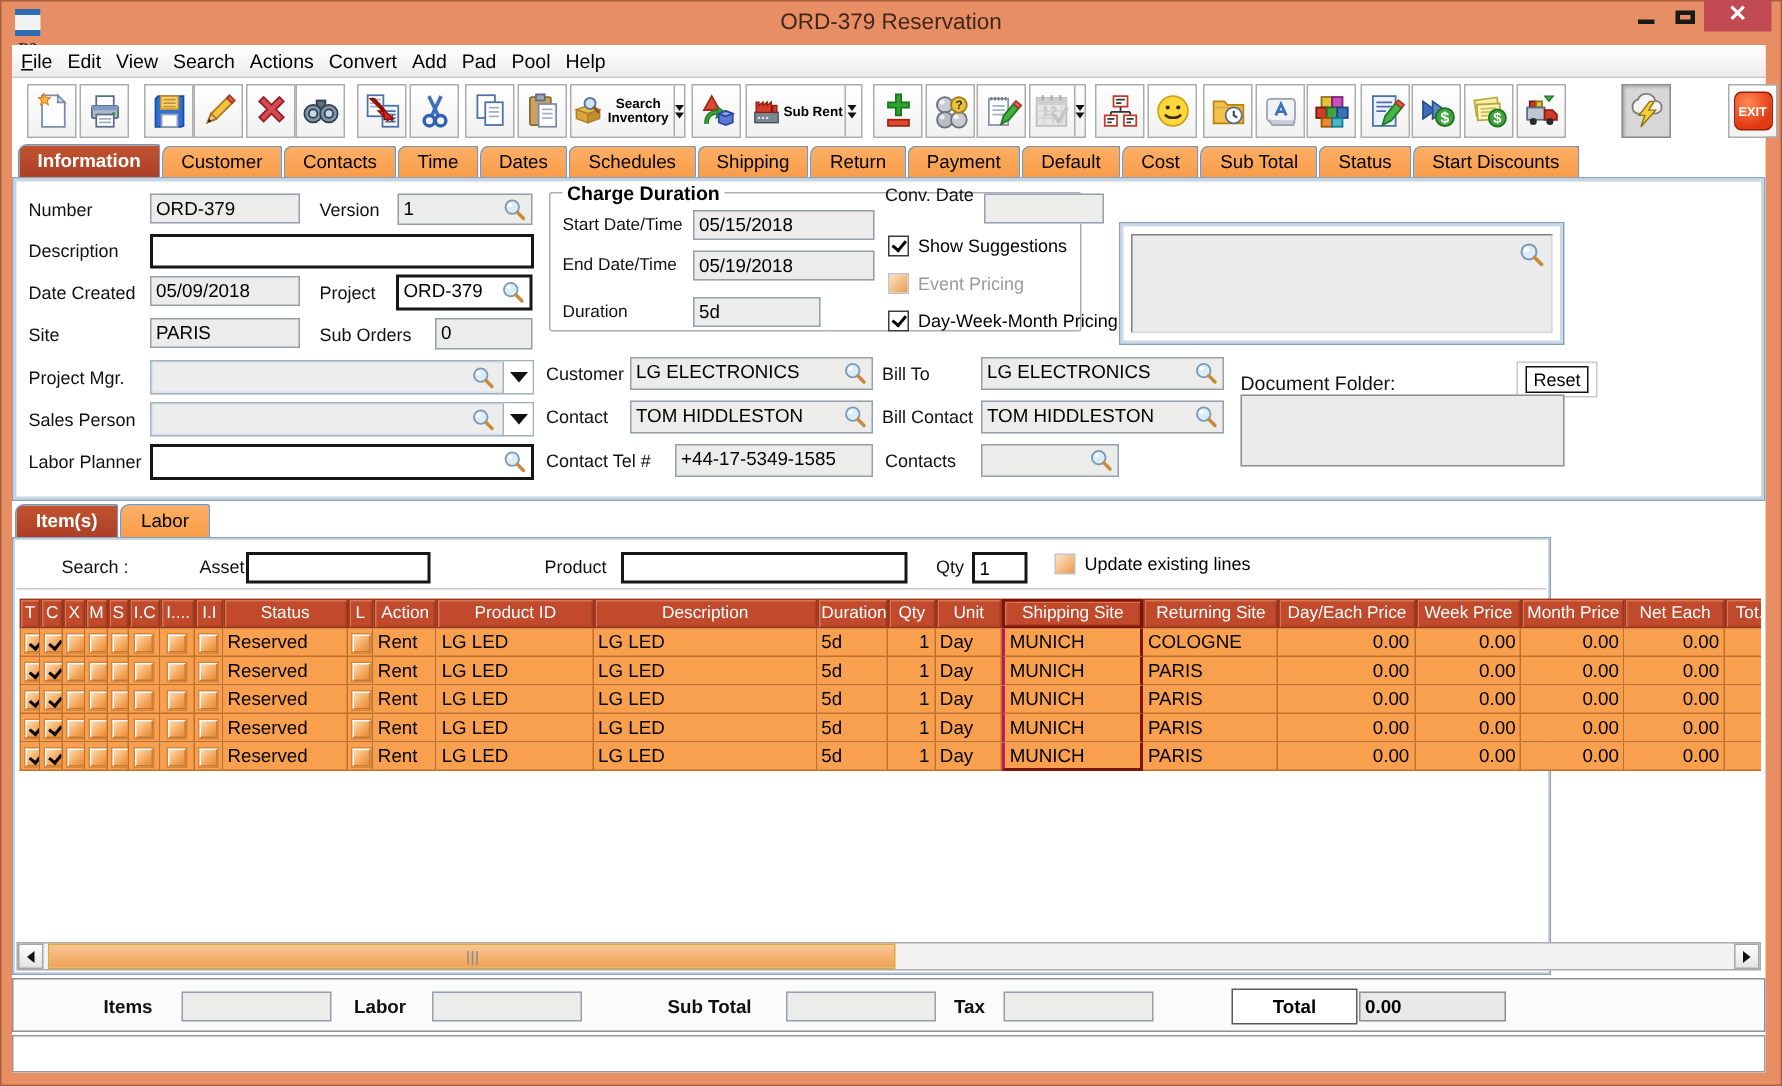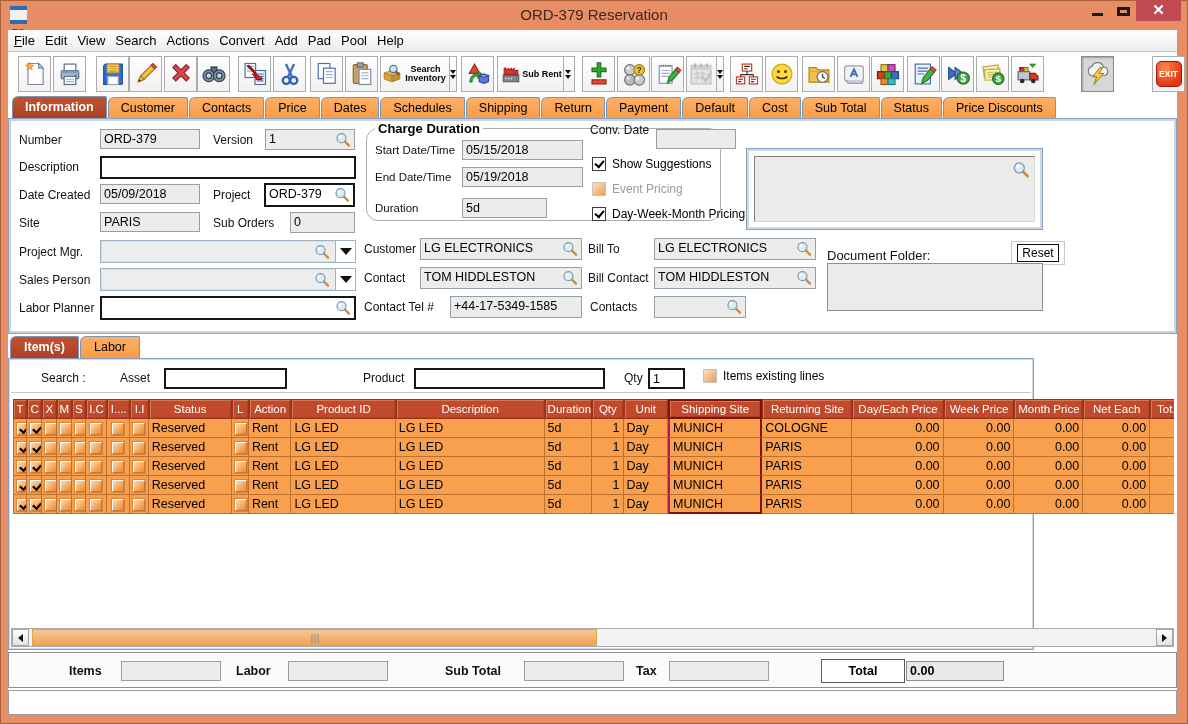--- a/index.html
+++ b/index.html
@@ -50,21 +50,21 @@
   #form-panel { position:absolute; left:8px; top:118px; width:1169px; height:216px; background:#FFF; border:1px solid #8CA2BE; box-shadow:inset 0 0 0 2px #C7D5E3; }
   .lbl { position:absolute; font-size:12px; color:#111; white-space:nowrap; }
   .lbl.sm { font-size:11.5px; }
   .fld { position:absolute; background:#ECECEA; border:1px solid #95A0AC; font-size:12.5px; padding:2px 3px; white-space:nowrap; overflow:hidden; }
   .fld.edit { background:#FFF; border:2px solid #161616; }
   .fld .mag { position:absolute; right:2px; top:50%; transform:translateY(-50%); width:18px; height:18px; }
   .combo { position:absolute; background:#EDEDED; border:1px solid #9FB2C4; box-shadow:inset 0 0 0 1px #D8E2EB; }
   .combo .mag { position:absolute; right:24px; top:50%; transform:translateY(-50%); width:18px; height:18px; }
   .combo .drop { position:absolute; right:0; top:0; bottom:0; width:20px; background:#FFF; border-left:1px solid #9FB2C4; display:flex; align-items:center; justify-content:center; }
   .combo .drop i { width:0; height:0; border-left:6px solid transparent; border-right:6px solid transparent; border-top:7px solid #111; }
-  .groupbox { position:absolute; border:1px solid #ADADAD; border-radius:12px; }
+  .groupbox { position:absolute; border:1px solid #ADADAD; border-radius:2px; }
   .groupbox .gtitle { position:absolute; top:-8px; left:8px; background:#FFF; padding:0 3px; font-weight:bold; font-size:13px; }
   .cbrow { position:absolute; display:flex; align-items:center; gap:6px; }
   .cb { width:14px; height:14px; background:#FFF; border:1.5px solid #3C3C3C; position:relative; flex:0 0 auto; }
   .cbrow.checked .cb:after { content:""; position:absolute; left:2px; top:2px; width:7px; height:4px; border-left:2.5px solid #000; border-bottom:2.5px solid #000; transform:rotate(-50deg); }
   .cbrow.disabled .cb { background:linear-gradient(135deg,#FDE3C4,#ED9B4E); border:1px solid #C3C3C3; }
   .cbrow.disabled .cbl { color:#9B9B9B; }
   .cbl { font-size:12px; }
 
   
   #comments-tabs { position:absolute; left:748px; top:9px; display:flex; align-items:flex-end; }
@@ -569,41 +569,41 @@
   </div>
 
   <div id="main-tabs">
 
       <div class="tab sel">Information</div>
 
       <div class="tab">Customer</div>
 
       <div class="tab">Contacts</div>
 
-      <div class="tab">Price</div>
+      <div class="tab">Time</div>
 
       <div class="tab">Dates</div>
 
       <div class="tab">Schedules</div>
 
       <div class="tab">Shipping</div>
 
       <div class="tab">Return</div>
 
       <div class="tab">Payment</div>
 
       <div class="tab">Default</div>
 
       <div class="tab">Cost</div>
 
       <div class="tab">Sub Total</div>
 
       <div class="tab">Status</div>
 
-      <div class="tab">Price Discounts</div>
+      <div class="tab">Start Discounts</div>
 
   </div>
 
   <div id="form-panel">
     <div class="lbl" style="left:10px;top:14px">Number</div>
     <div class="fld" style="left:91px;top:10px;width:100px;height:20px"><span>ORD-379</span></div>
     <div class="lbl" style="left:204px;top:14px">Version</div>
     <div class="fld" style="left:256px;top:10px;width:90px;height:21px"><span>1</span><svg class="mag">
           <use href="#sym-magnifier"></use>
         </svg></div>
@@ -722,29 +722,29 @@
 
       <div class="tab sel">Item(s)</div>
 
       <div class="tab">Labor</div>
 
   </div>
 
   <div id="items-panel">
     <div id="search-row">
       <div class="lbl" style="left:30px">Search :</div>
-      <div class="lbl" style="left:109px">Asset</div>
+      <div class="lbl" style="left:122px">Asset</div>
       <div class="fld edit" style="left:153px;width:123px"><span></span></div>
       <div class="lbl" style="left:352px">Product</div>
       <div class="fld edit" style="left:403px;width:191px"><span></span></div>
       <div class="lbl" style="left:613px">Qty</div>
       <div class="fld edit" style="left:637px;width:37px"><span>1</span></div>
       <div class="cbrow disabled" style="left:692px;top:8px">
         <span class="cb"></span>
-        <span class="cbl" style="color:#000">Items existing lines</span>
+        <span class="cbl" style="color:#000">Update existing lines</span>
       </div>
     </div>
 
     <div id="table-clip">
       <table id="items-table">
           <thead>
             <tr>
               <th style="width: 14px;">T</th>
               <th style="width: 15px;">C</th>
               <th style="width: 14px;">X</th>

